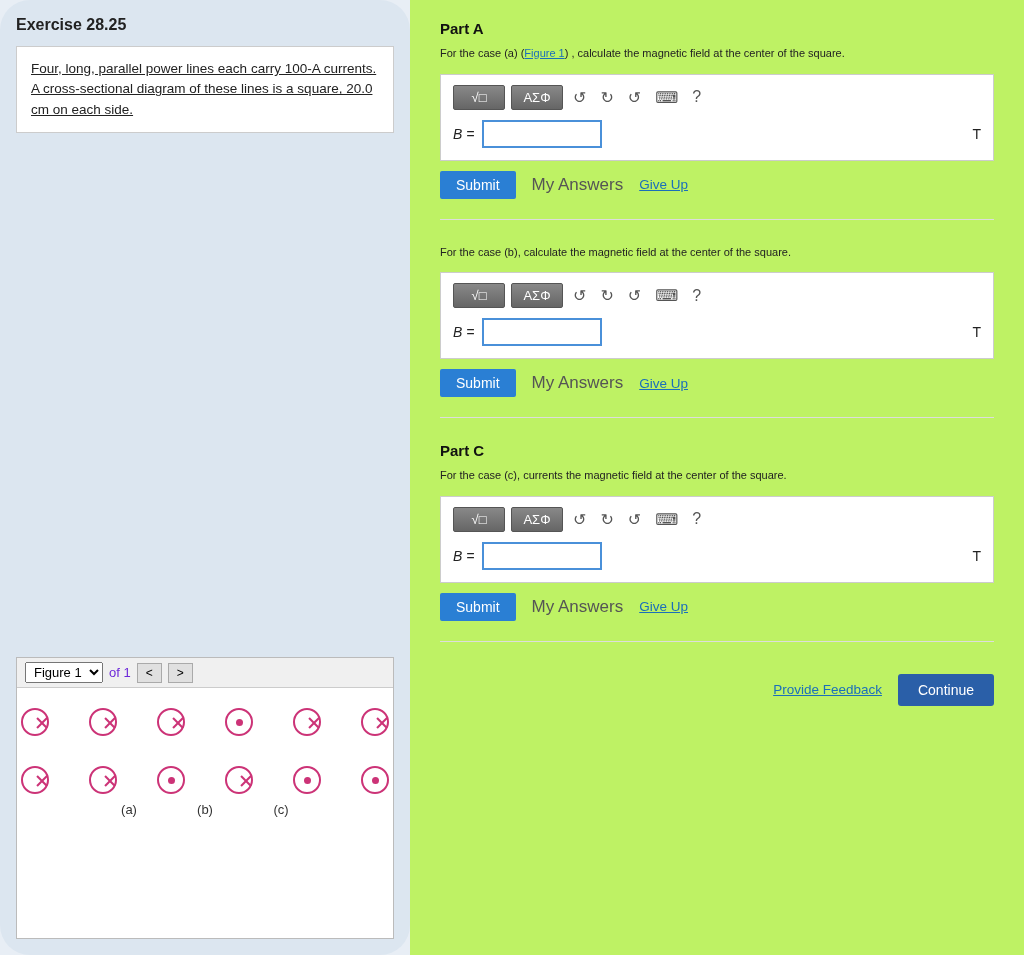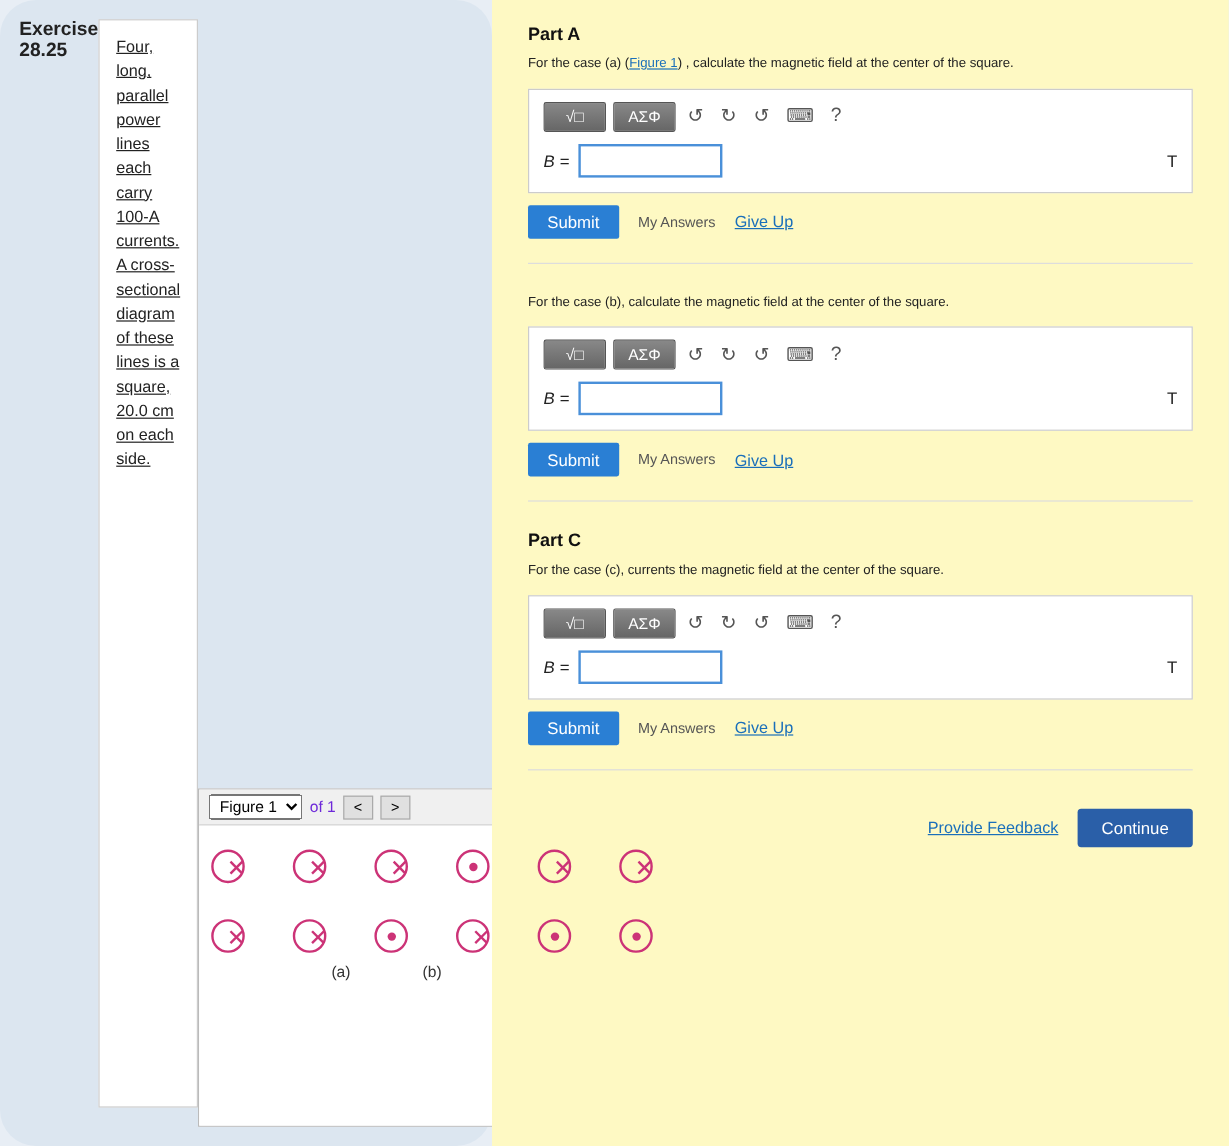--- a/index.html
+++ b/index.html
@@ -11,20 +11,21 @@
       height: 955px;
       overflow: hidden;
     }
 
     
     .left-panel {
       width: 410px;
       background: #dce6f0;
       padding: 16px;
       display: flex;
+      flex-direction: column;
       flex-shrink: 0;
       border-radius: 30px;
     }
     .exercise-title {
       font-size: 16px;
       font-weight: bold;
       margin-bottom: 12px;
       color: #222;
     }
     .problem-box {
@@ -88,21 +89,21 @@
       margin-top: 2px;
     }
     .figure-label-item {
       width: 68px;
       text-align: center;
     }
 
     
     .right-panel {
       flex: 1;
-      background: #fef9c3;
+      background: #bef264;
       padding: 20px 30px;
       overflow-y: auto;
     }
     .part-section {
       margin-bottom: 24px;
       padding-bottom: 20px;
       border-bottom: 1px solid #ddd;
     }
     .part-section:last-of-type {
       border-bottom: none;
@@ -189,21 +190,21 @@
       background: #2a7fd4;
       color: white;
       border: none;
       padding: 6px 16px;
       font-size: 14px;
       cursor: pointer;
       border-radius: 2px;
     }
     .my-answers-link {
       color: #555;
-      font-size: 12px;
+      font-size: 17px;
       cursor: pointer;
     }
     .give-up-link {
       color: #1a6fba;
       font-size: 13.5px;
       text-decoration: underline;
       cursor: pointer;
     }
     .bottom-actions {
       display: flex;

